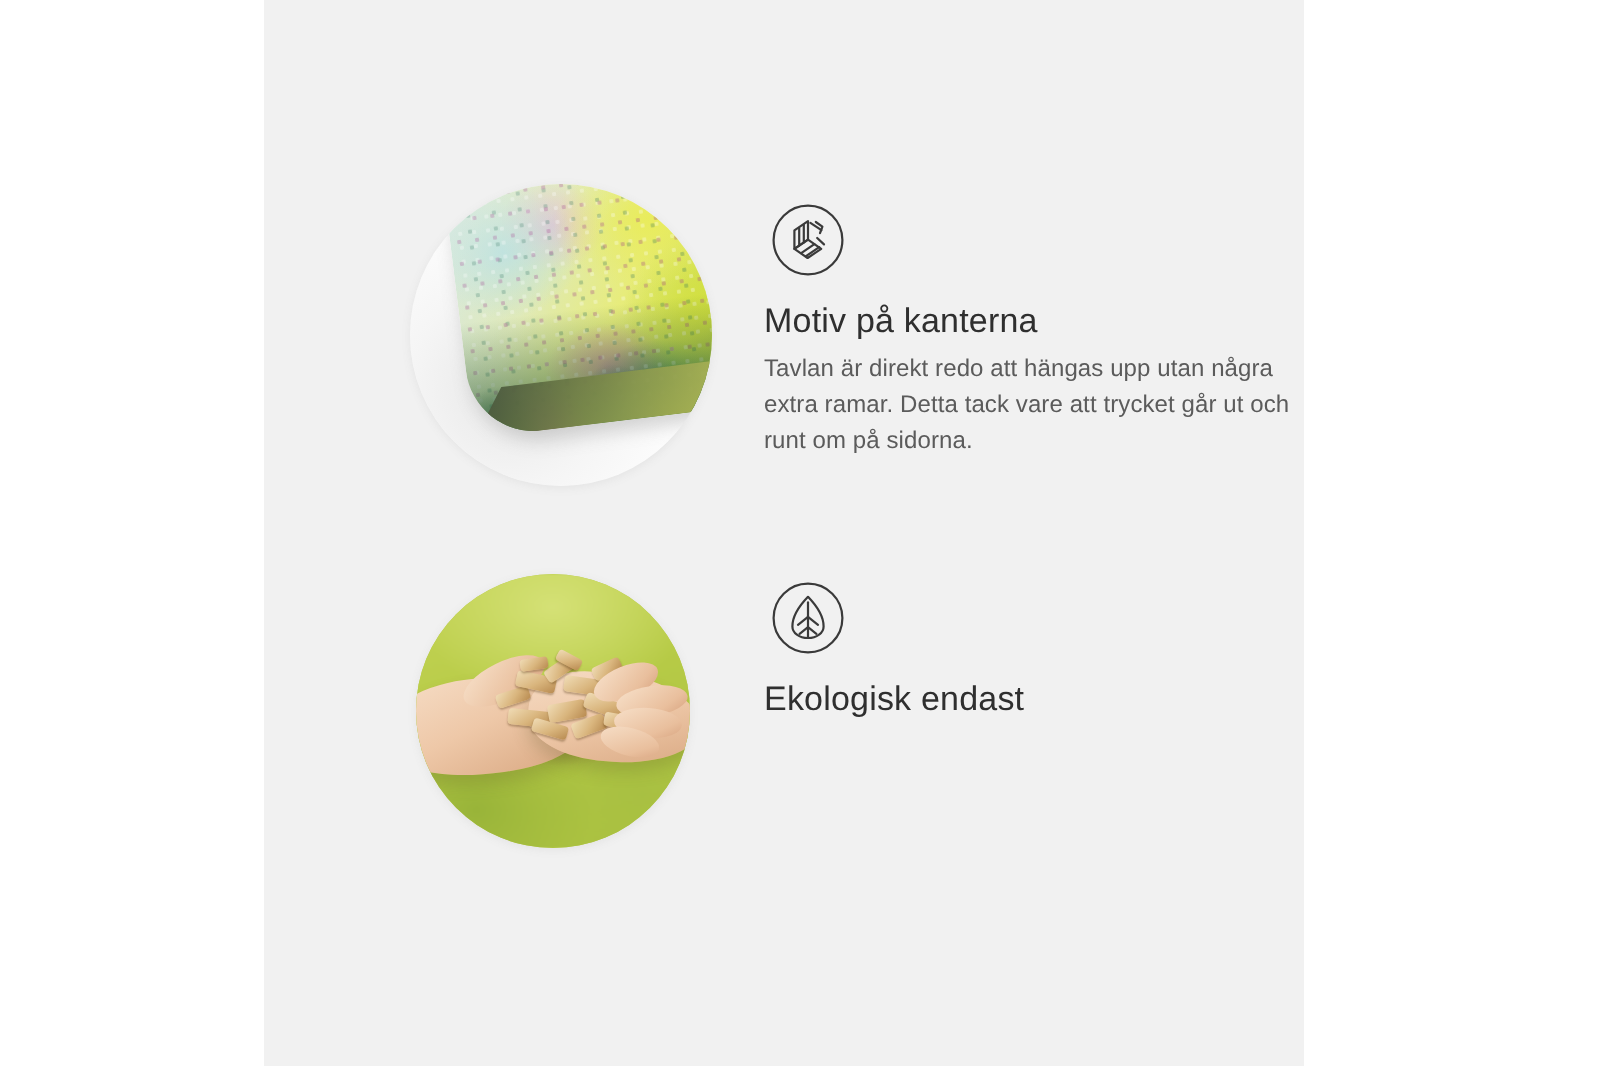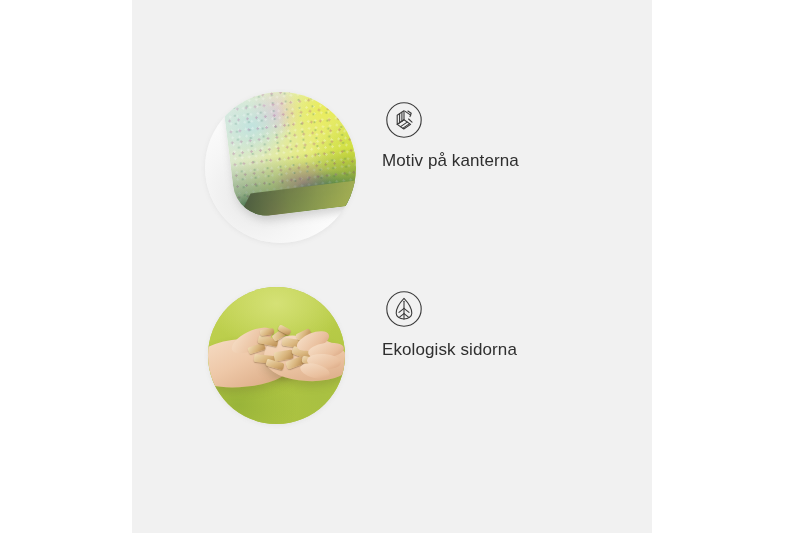--- a/index.html
+++ b/index.html
@@ -267,20 +267,21 @@
             <path d="M17.6 24.8 L17.6 16.0"></path>
             <path d="M19.9 23.3 L19.9 14.4"></path>
             <path d="M18.6 28.6 L25.2 24.1"></path>
             <path d="M21.0 30.1 L27.6 25.6"></path>
             <path d="M23.2 13.4 L28.7 17.1"></path>
             <path d="M25.9 13.0 L29.2 15.3 L28.0 18.6"></path>
             <path d="M26.6 21.0 L30.0 24.2"></path>
           </svg>
         </span>
         <h3 class="feature-title">Motiv på kanterna</h3>
+        <p class="feature-body">Tavlan är direkt redo att hängas upp utan några extra ramar. Detta tack vare att trycket går ut och runt om på sidorna.</p>
       </div>
     </div>
 
     <div class="feature feature-2">
 
       <div class="media media-2">
         <div class="grass-bg"></div>
         <div class="palm-shadow"></div>
         <div class="hand hand-left"></div>
         <div class="hand hand-right"></div>
@@ -313,18 +314,18 @@
             <circle cx="22" cy="22" r="17.2"></circle>
             <path d="M22 11.4 C27.6 17.2 29.8 22.4 29.8 26.2 C29.8 29.4 26.4 32.0 22 32.0
                      C17.6 32.0 14.2 29.4 14.2 26.2 C14.2 22.4 16.4 17.2 22 11.4 Z"></path>
             <path d="M22 14.2 L22 32.0"></path>
             <path d="M22 21.4 L17.0 25.4"></path>
             <path d="M22 21.4 L27.0 25.4"></path>
             <path d="M22 26.6 L17.8 29.9"></path>
             <path d="M22 26.6 L26.2 29.9"></path>
           </svg>
         </span>
-        <h3 class="feature-title">Ekologisk sidorna</h3>
+        <h3 class="feature-title">Ekologisk endast</h3>
       </div>
     </div>
 
   </div>
 </div>
 
 </body></html>

